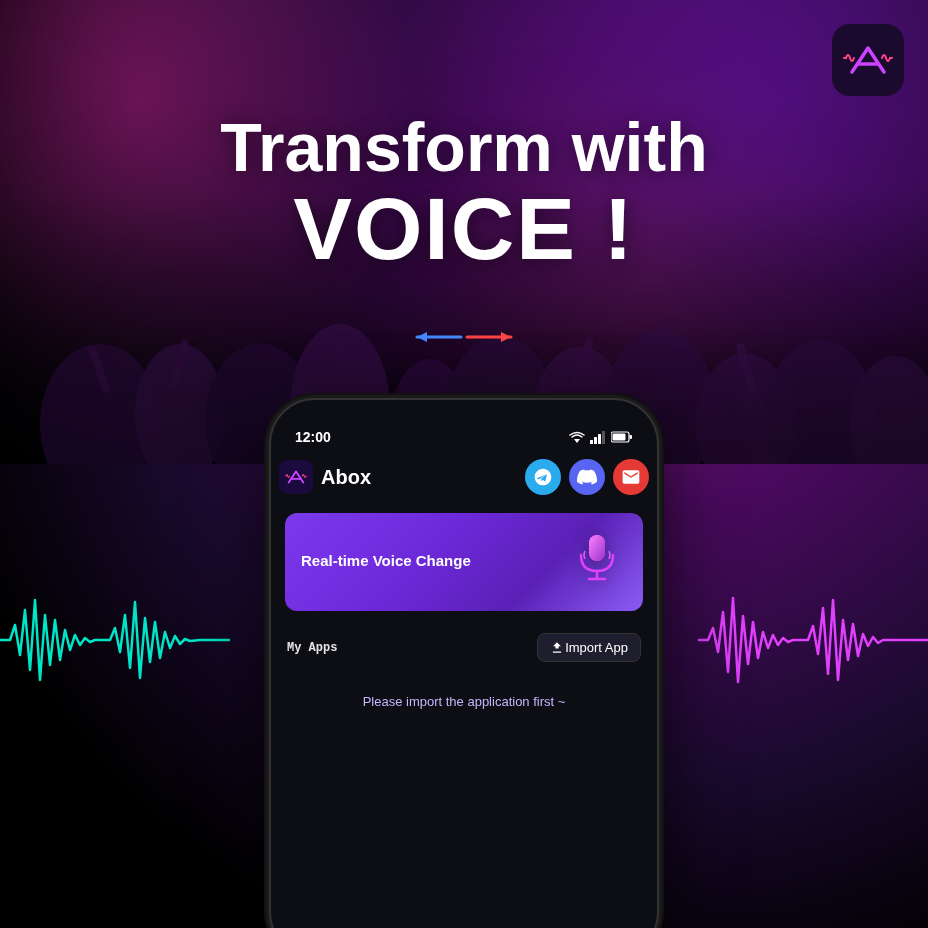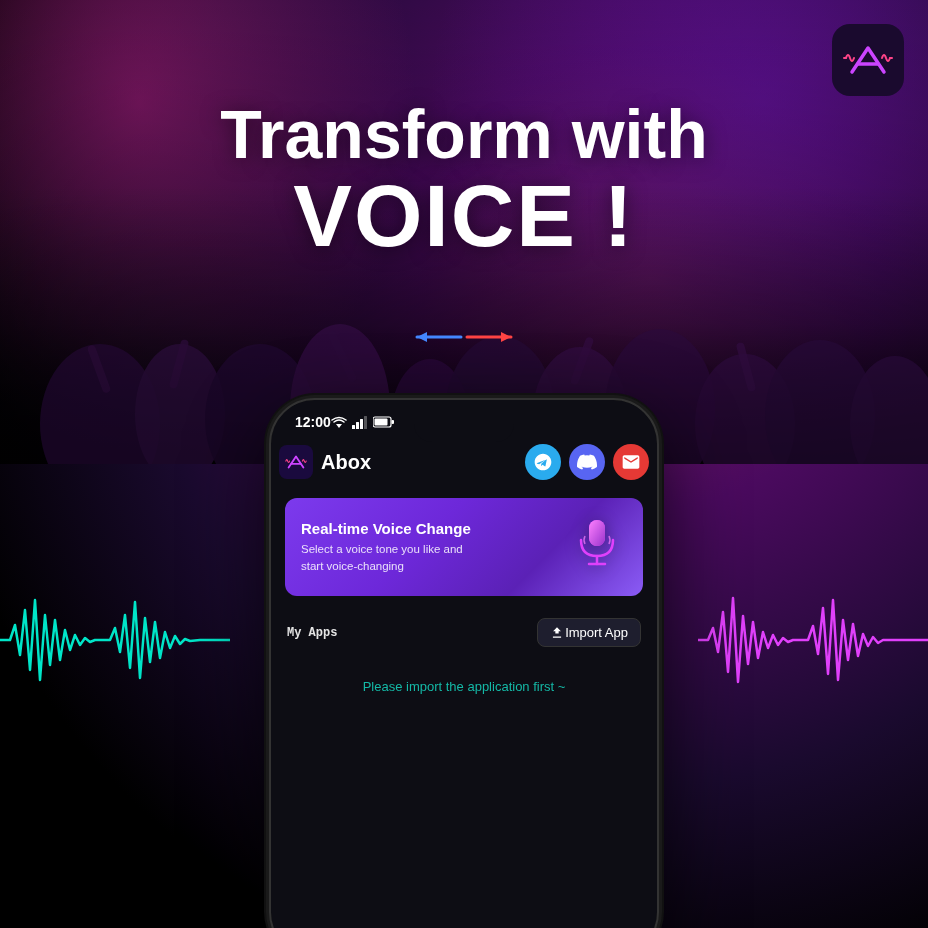--- a/index.html
+++ b/index.html
@@ -68,21 +68,21 @@
       justify-content: center;
     }
     .app-logo svg {
       width: 52px;
       height: 40px;
     }
 
     
     .headline {
       position: absolute;
-      top: 97px;
+      top: 110px;
       left: 0; right: 0;
       text-align: center;
       z-index: 10;
     }
     .headline-line1 {
       color: white;
       font-size: 68px;
       font-weight: 700;
       line-height: 1.1;
       text-shadow: 0 2px 20px rgba(0,0,0,0.5);
@@ -155,22 +155,23 @@
       position: absolute;
       top: 0; left: 0; right: 0; bottom: 0;
       background: #0d0d14;
       border-radius: 44px;
       overflow: hidden;
     }
 
     
     .status-bar {
       display: flex;
-      align-items: center;
-      padding: 14px 24px 6px;
+      justify-content: space-between;
+      align-items: center;
+      padding: 29px 24px 6px;
       color: white;
       font-size: 13px;
       font-weight: 600;
     }
     .status-icons {
       display: flex;
       align-items: center;
       gap: 5px;
     }
 
@@ -267,21 +268,21 @@
       gap: 1px;
       background: #1e1e2e;
       border: 1px solid #333;
       border-radius: 8px;
       padding: 6px 12px;
       color: white;
       font-size: 13px;
       cursor: pointer;
     }
     .import-placeholder {
-      color: #14b8a6;
+      color: #c4b5fd;
       font-size: 13px;
       text-align: center;
       padding: 20px;
     }
 
     
     .camera-area {
       position: absolute;
       top: 14px;
       left: 50%;
@@ -433,21 +434,20 @@
             <svg width="20" height="20" viewBox="0 0 24 24" xmlns="http://www.w3.org/2000/svg" fill="white">
               <path d="M20 4H4c-1.1 0-2 .9-2 2v12c0 1.1.9 2 2 2h16c1.1 0 2-.9 2-2V6c0-1.1-.9-2-2-2zm0 4l-8 5-8-5V6l8 5 8-5v2z"></path>
             </svg>
           </div>
         </div>
       </div>
 
       <div class="voice-card">
         <div class="voice-card-text">
           <h3>Real-time Voice Change</h3>
-          <p>Select a voice tone you like and start voice-changing</p>
         </div>
         <div class="mic-icon-wrap">
           <svg width="60" height="60" viewBox="0 0 60 60" xmlns="http://www.w3.org/2000/svg">
 
             <rect x="22" y="8" width="16" height="26" rx="8" fill="#e040fb"></rect>
             <rect x="22" y="8" width="16" height="26" rx="8" fill="url(#micGrad)"></rect>
             <defs>
               <linearGradient id="micGrad" x1="0" y1="0" x2="1" y2="1">
                 <stop offset="0%" stop-color="#ff80ff"></stop>
                 <stop offset="100%" stop-color="#9933cc"></stop>

